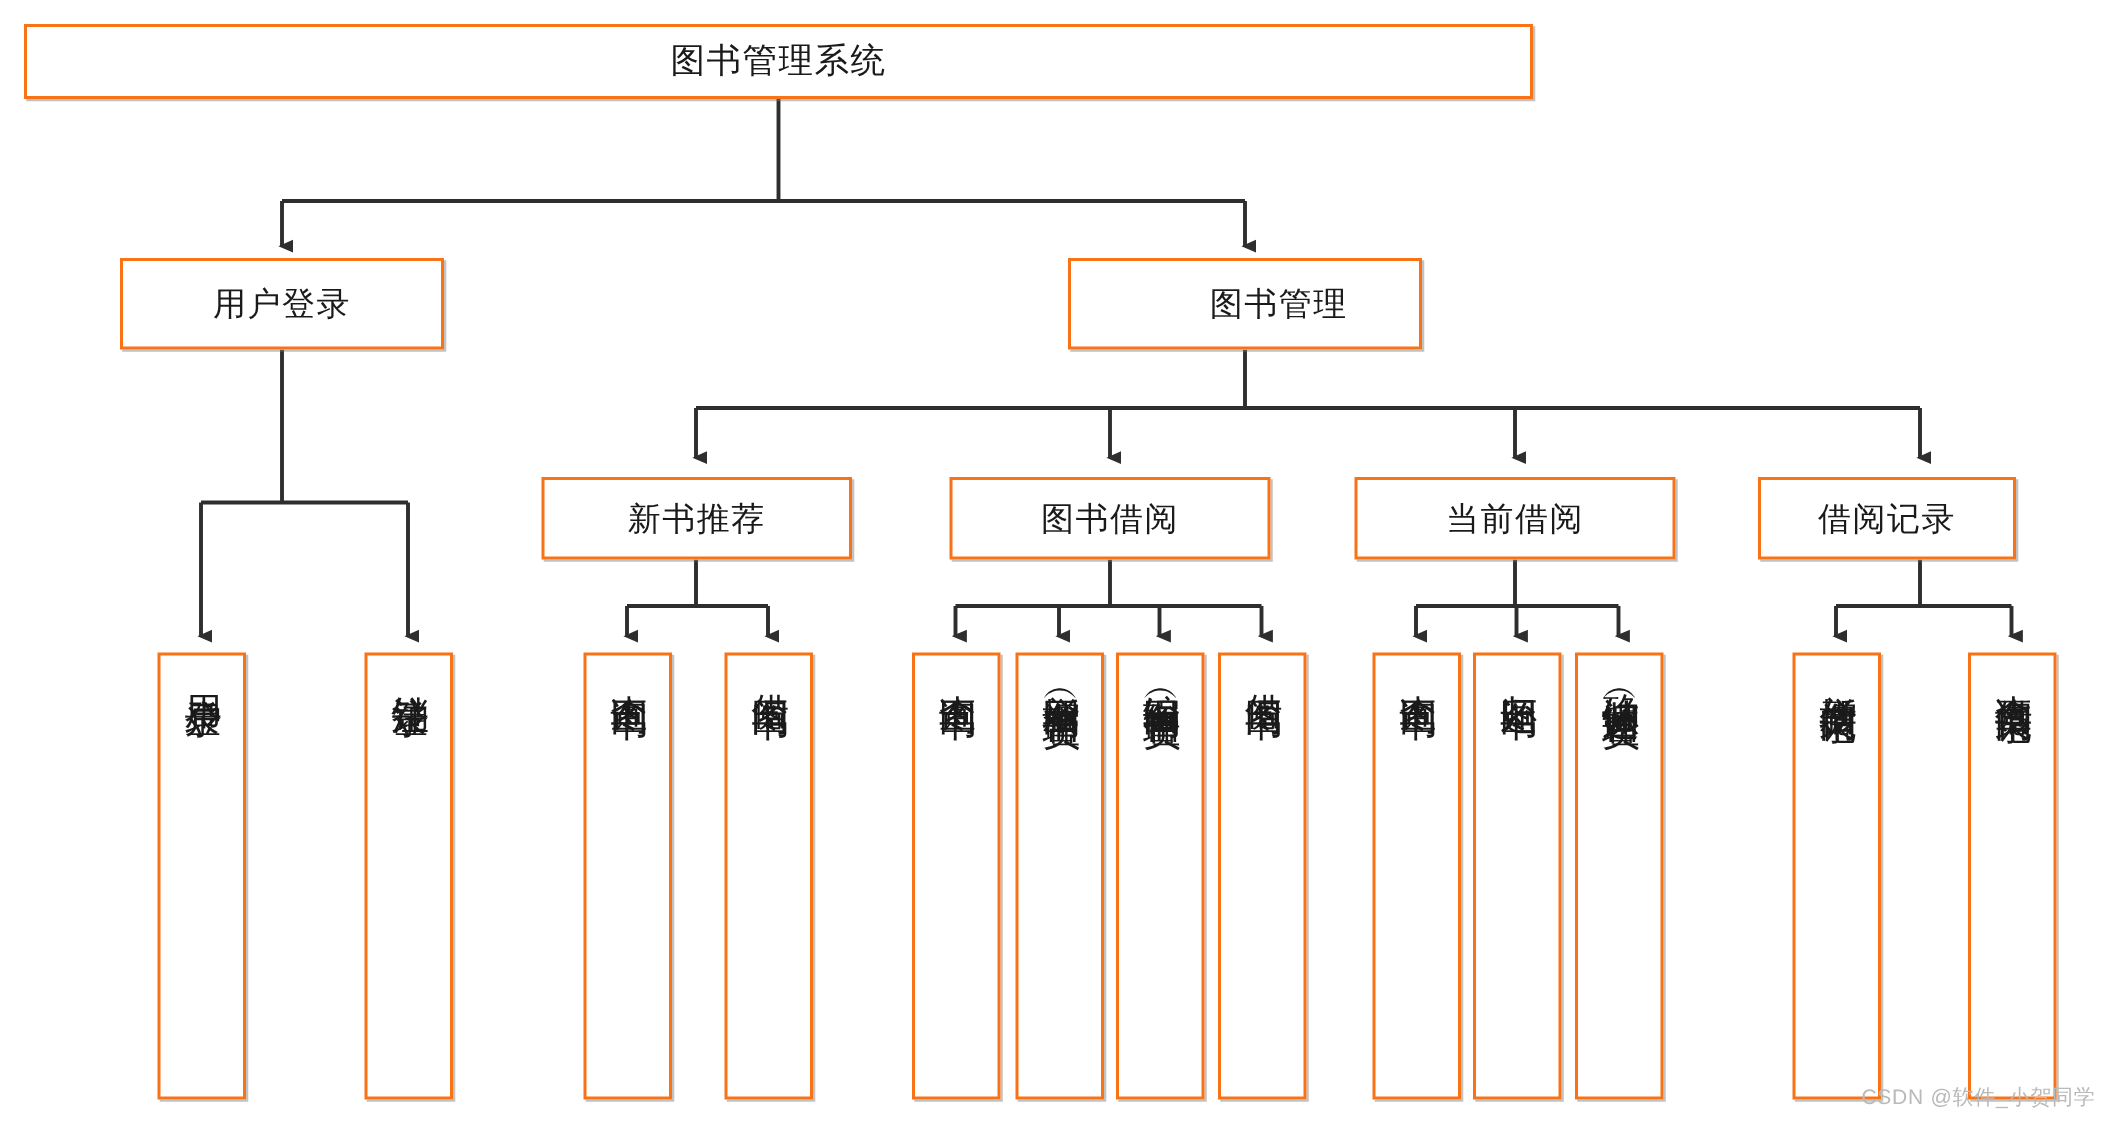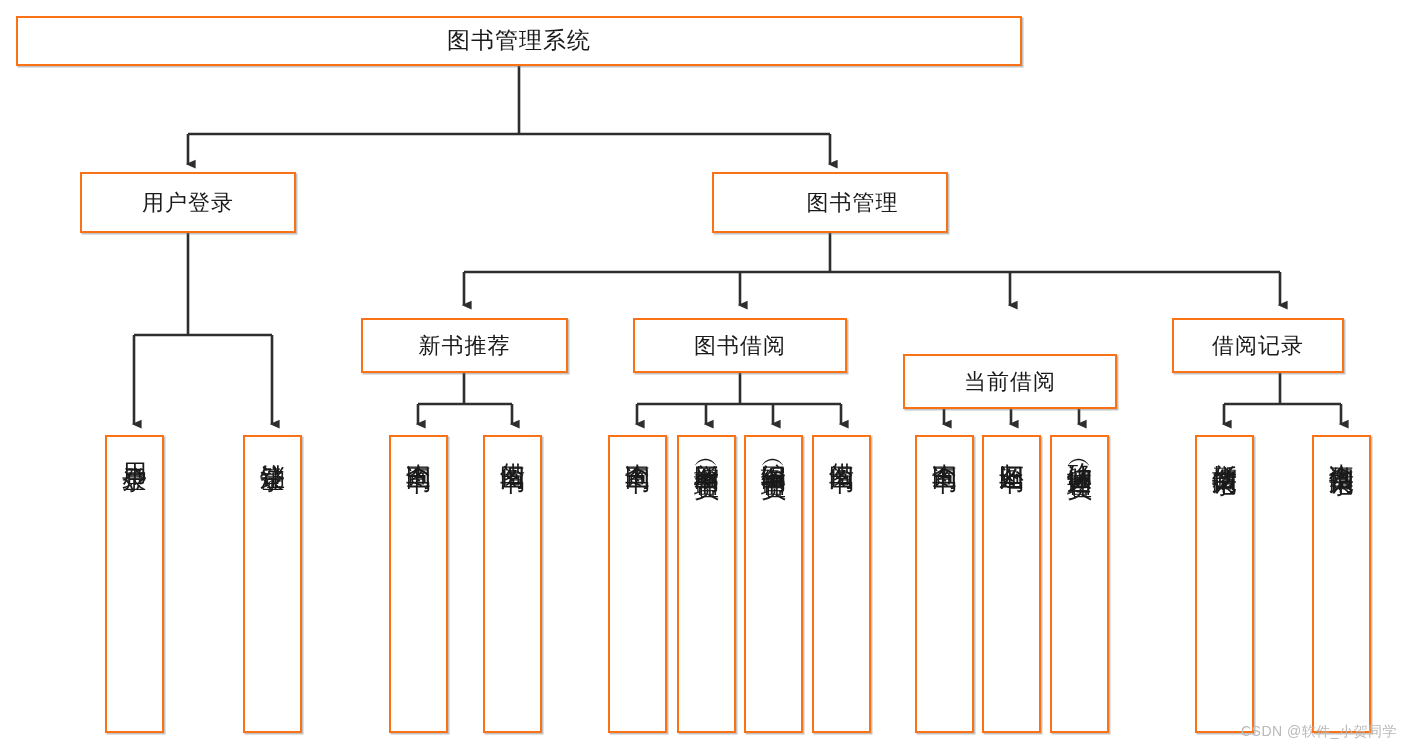--- a/index.html
+++ b/index.html
@@ -137,21 +137,21 @@
   <div class="node h" style="left:712px; top:172px; width:236px; height:61px;padding-left:45px;">
     <span class="lbl">图书管理</span>
   </div>
 
   <div class="node h" style="left:361px; top:318px; width:207px; height:55px;">
     <span class="lbl">新书推荐</span>
   </div>
   <div class="node h" style="left:633px; top:318px; width:214px; height:55px;">
     <span class="lbl">图书借阅</span>
   </div>
-  <div class="node h" style="left:903px; top:318px; width:214px; height:55px;margin-top:36px;">
+  <div class="node h" style="left:903px; top:318px; width:214px; height:55px;">
     <span class="lbl">当前借阅</span>
   </div>
   <div class="node h" style="left:1172px; top:318px; width:172px; height:55px;">
     <span class="lbl">借阅记录</span>
   </div>
 
   <div class="node v" style="left:105px; top:435px; width:59px; height:298px;">
     <span class="lbl">用户登录</span>
   </div>
   <div class="node v" style="left:243px; top:435px; width:59px; height:298px;">

